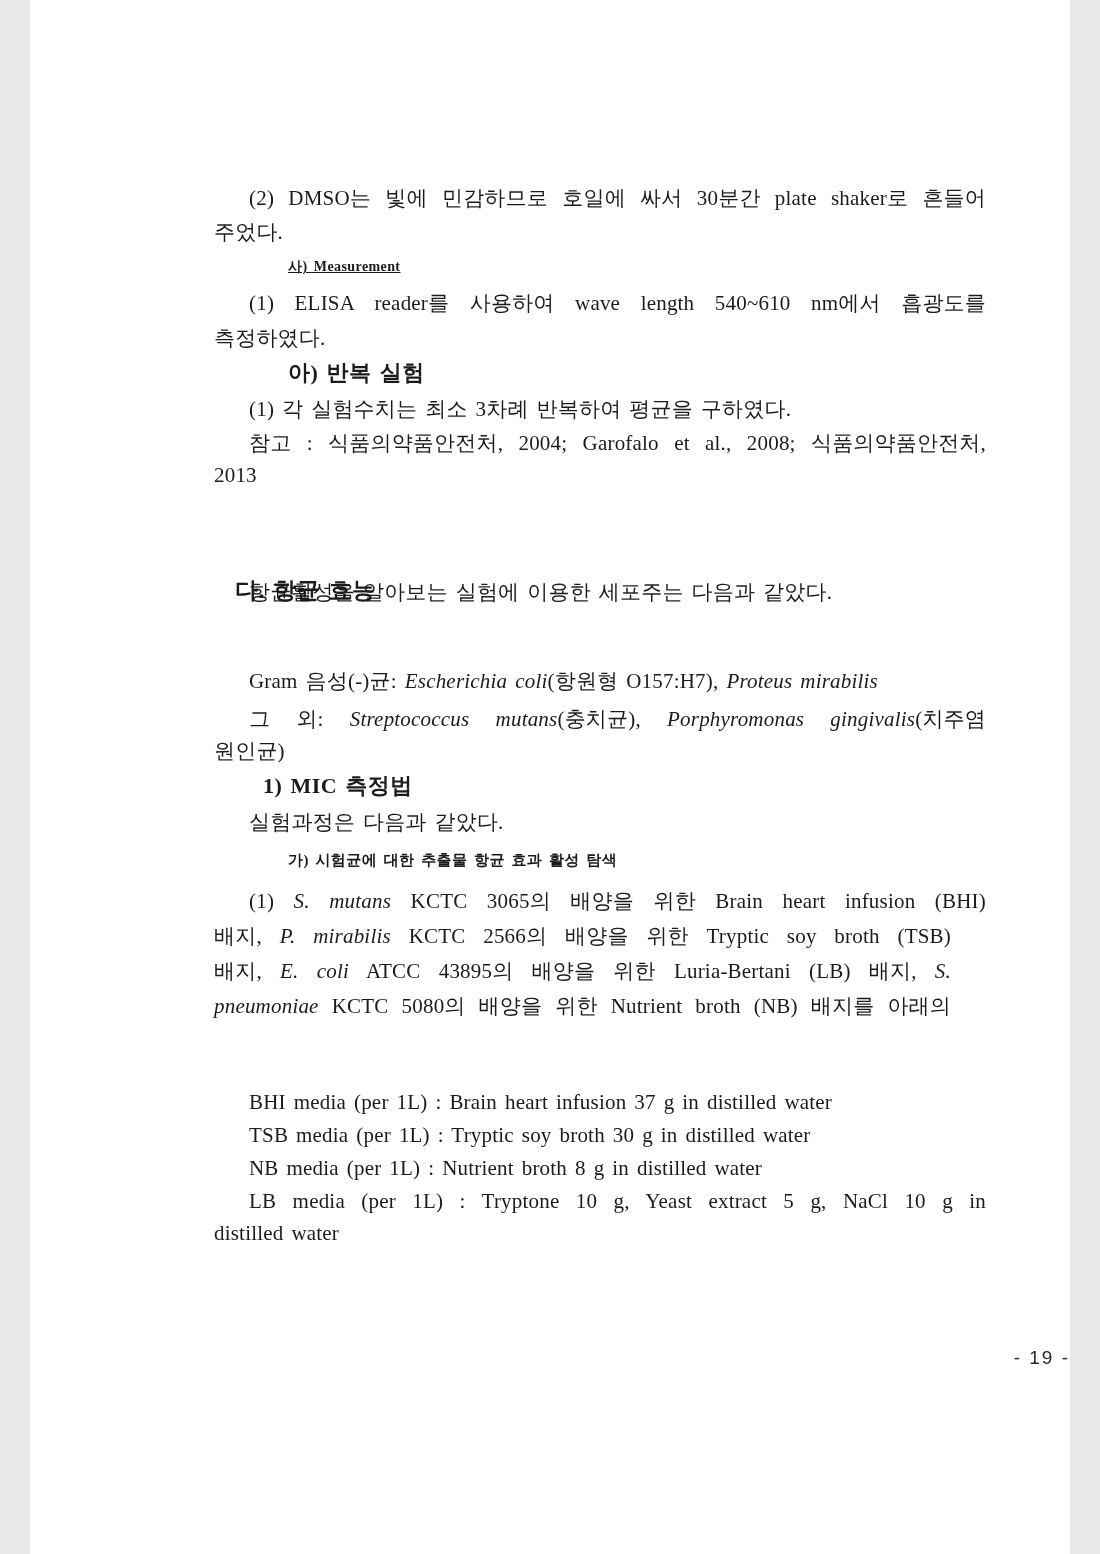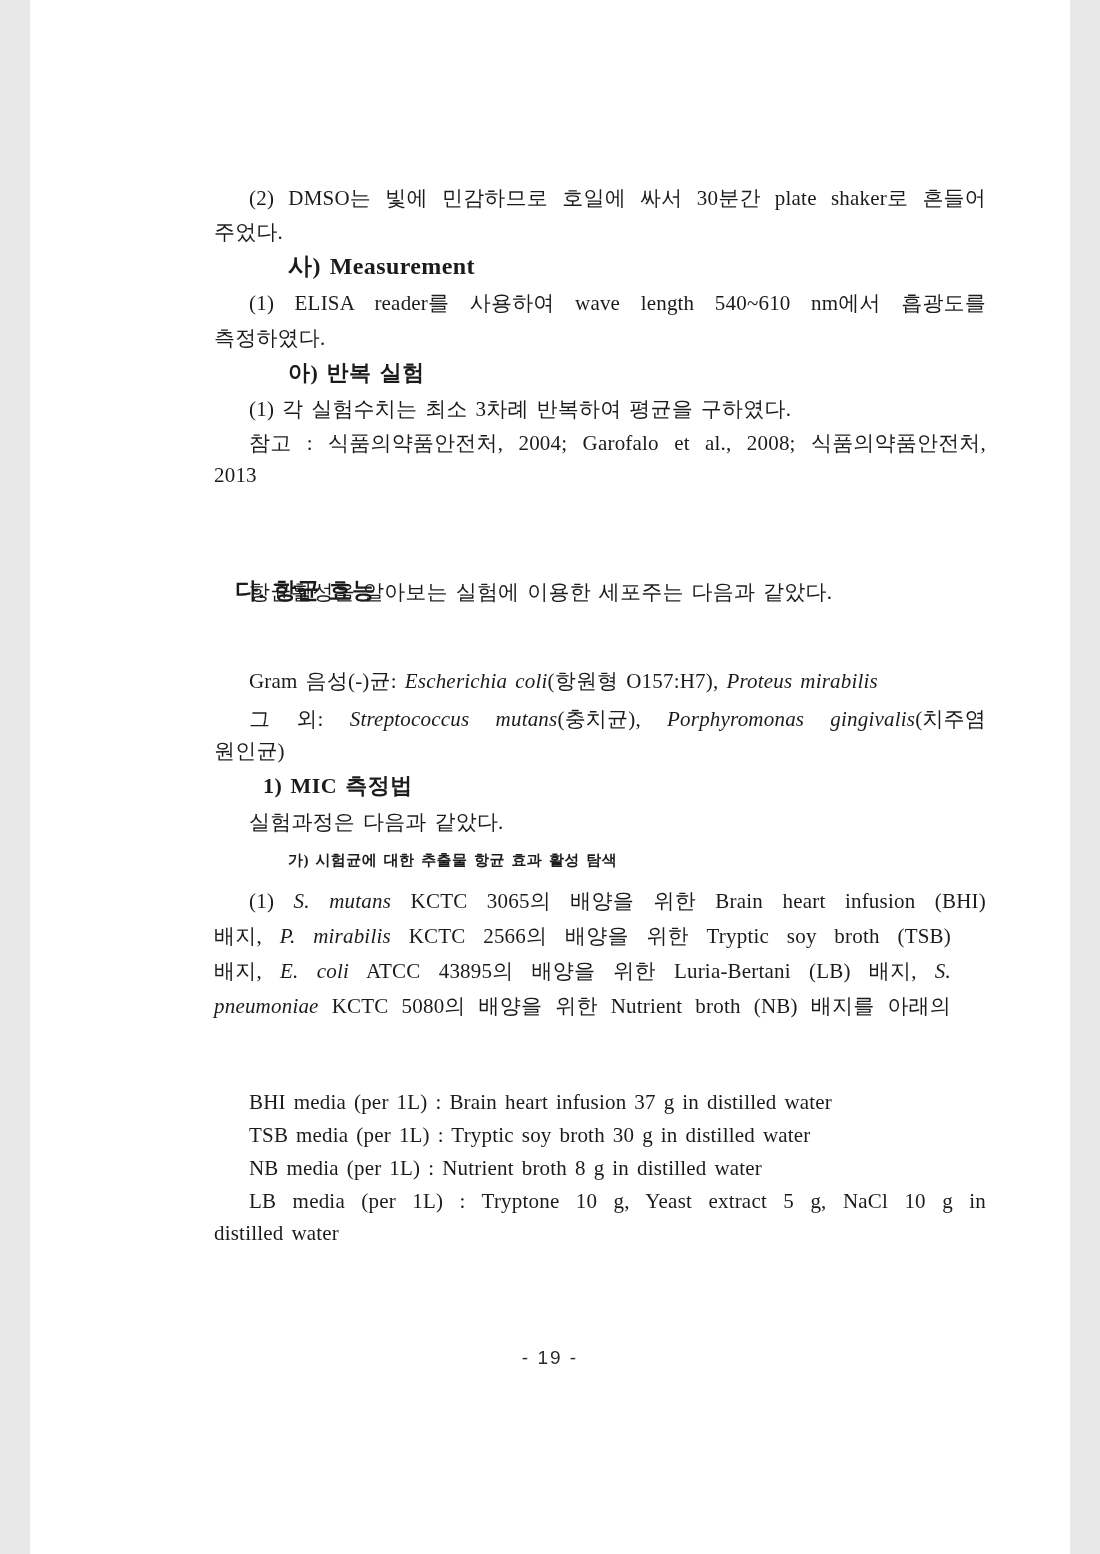--- a/index.html
+++ b/index.html
@@ -29,35 +29,35 @@
     text-align-last:justify;
     -moz-text-align-last:justify;
     word-spacing:1px;
   }
   .line.bold { font-weight:700; letter-spacing:0.4px; }
   .line .i { font-style:italic; }
   .page-number {
     position:absolute;
     left:0; top:1347px;
     width:100%;
-    text-align:center;
+    text-align:right;
     font-family:"Liberation Sans","DejaVu Sans",sans-serif;
     font-size:19px;
     letter-spacing:2px;
     color:#2a2a2a;
   }
 </style>
 </head>
 <body>
 
 <div class="page">
   <div class="doc-body">
       <div class="line justify" style="top: 185px; padding-left: 35px;"><span>(2) DMSO는 빛에 민감하므로 호일에 싸서 30분간 plate shaker로 흔들어</span></div>
       <div class="line" style="top: 219px;"><span>주었다.</span></div>
-      <div class="line bold" style="top: 253px; padding-left: 74px; font-size: 24px;"><span>사) Measurement</span></div>
+      <div class="line bold" style="top: 253px; padding-left: 74px; font-size: 14px; text-decoration: underline;"><span>사) Measurement</span></div>
       <div class="line justify" style="top: 290px; padding-left: 35px;"><span>(1) ELISA reader를 사용하여 wave length 540~610 nm에서 흡광도를</span></div>
       <div class="line" style="top: 325px;"><span>측정하였다.</span></div>
       <div class="line bold" style="top: 359px; padding-left: 74px; font-size: 22px;"><span>아) 반복 실험</span></div>
       <div class="line" style="top: 396px; padding-left: 35px;"><span>(1) 각 실험수치는 최소 3차례 반복하여 평균을 구하였다.</span></div>
       <div class="line justify" style="top: 430px; padding-left: 35px;"><span>참고 : 식품의약품안전처, 2004; Garofalo et al., 2008; 식품의약품안전처,</span></div>
       <div class="line" style="top: 462px;"><span>2013</span></div>
       <div class="line bold" style="top: 529px; padding-left: 21px; font-size: 23px; margin-top: 48px;"><span>다. 항균 효능</span></div>
       <div class="line" style="top: 579px; padding-left: 35px;"><span>항균활성을 알아보는 실험에 이용한 세포주는 다음과 같았다.</span></div>
       <div class="line" style="top: 668px; padding-left: 35px;"><span>Gram 음성(-)균: </span><span class="i">Escherichia coli</span><span>(항원형 O157:H7), </span><span class="i">Proteus mirabilis</span></div>
       <div class="line justify" style="top: 706px; padding-left: 35px;"><span>그 외: </span><span class="i">Streptococcus mutans</span><span>(충치균), </span><span class="i">Porphyromonas gingivalis</span><span>(치주염</span></div>

